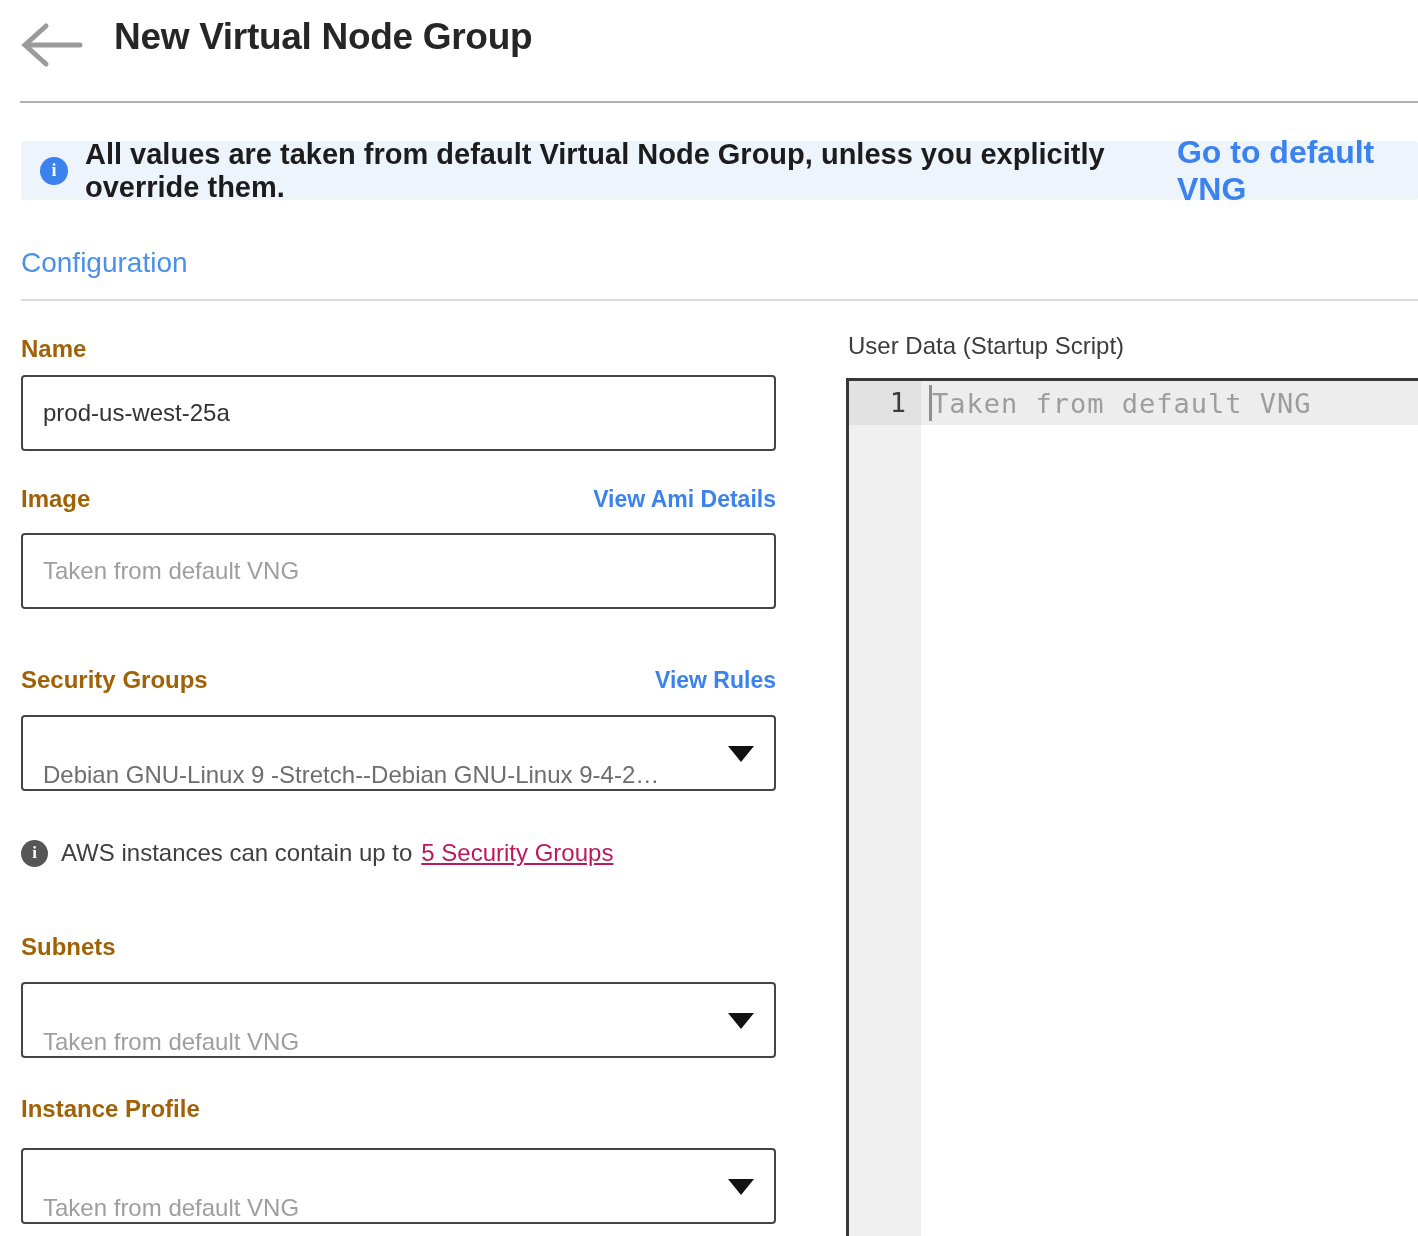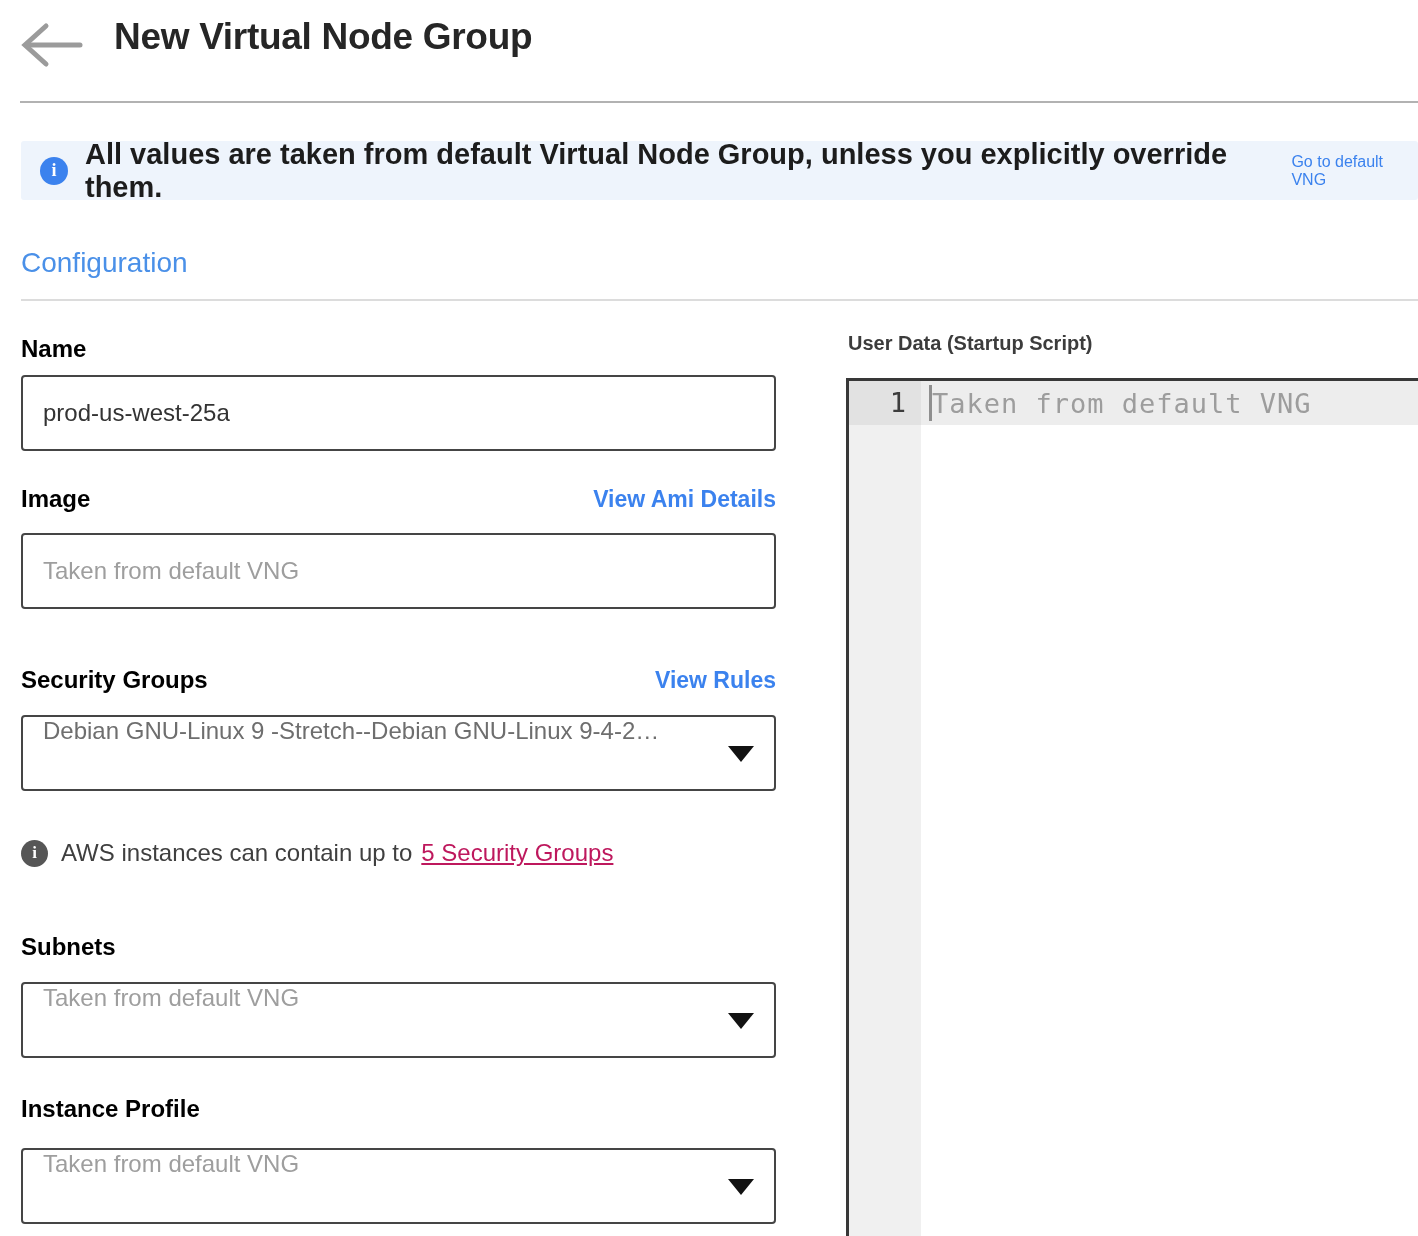--- a/index.html
+++ b/index.html
@@ -34,52 +34,52 @@
     display: flex; align-items: center; padding-left: 19px;
   }
   .info-badge {
     width: 28px; height: 28px; border-radius: 50%;
     background: #3b82ee; color: #ffffff;
     font-size: 18px; font-weight: 700; font-family: "Liberation Serif", serif;
     display: flex; align-items: center; justify-content: center;
     flex-shrink: 0;
   }
   .banner-text { margin-left: 17px; font-size: 29px; font-weight: 600; color: #1c1c1c; }
-  .banner-link { margin-left: 18px; font-size: 16px; font-weight: 400; color: #3b82ee; text-decoration: none; cursor: pointer; }
+  .banner-link { margin-left: 18px; font-size: 32px; font-weight: 700; color: #3b82ee; text-decoration: none; cursor: pointer; }
 
   
   .section-title {
     position: absolute; left: 21px; top: 247px;
     font-size: 28px; font-weight: 400; color: #4a90e8; cursor: pointer;
   }
   .divider-section {
     position: absolute; top: 299px; left: 21px; right: 0;
     height: 2px; background: #dcdcdc;
   }
 
   
   .label-row {
     position: absolute; left: 21px; width: 755px;
     display: flex; justify-content: space-between; align-items: baseline;
   }
-  .field-label { font-size: 24px; font-weight: 600; color: #000000; }
+  .field-label { font-size: 24px; font-weight: 600; color: #a16207; }
   .field-link { font-size: 23px; font-weight: 600; color: #3b82ee; text-decoration: none; cursor: pointer; }
 
   .text-input {
     position: absolute; left: 21px; width: 755px; height: 76px;
     border: 2px solid #454545; border-radius: 4px; background: #ffffff;
     font-family: "Liberation Sans", sans-serif;
     font-size: 24px; color: #333333; padding: 16px 20px; outline: none;
   }
   .text-input::placeholder { color: #9e9e9e; opacity: 1; }
 
   .select-box {
     position: absolute; left: 21px; width: 755px; height: 76px;
     border: 2px solid #454545; border-radius: 4px; background: #ffffff;
-    display: flex; align-items: flex-start; padding: 0 62px 0 20px;
+    display: flex; align-items: flex-end; padding: 0 62px 0 20px;
     cursor: pointer;
   }
   .select-value {
     font-size: 24px; white-space: nowrap; overflow: hidden; text-overflow: ellipsis;
   }
   .select-value.selected { color: #6e6e6e; }
   .select-value.placeholder { color: #9e9e9e; }
   .caret {
     position: absolute; right: 20px; top: 50%; transform: translateY(-44%);
     width: 0; height: 0;
@@ -96,21 +96,21 @@
     background: #565656; color: #ffffff;
     font-size: 17px; font-weight: 700; font-family: "Liberation Serif", serif;
     display: flex; align-items: center; justify-content: center; flex-shrink: 0;
   }
   .note-text { margin-left: 13px; font-size: 24px; color: #3f3f3f; }
   .note-link { margin-left: 9px; font-size: 24px; color: #be185d; text-decoration: underline; cursor: pointer; }
 
   
   .ud-label {
     position: absolute; left: 848px; top: 332px;
-    font-size: 20px; font-weight: 700; color: #3c3c3c;
+    font-size: 24px; font-weight: 400; color: #3c3c3c;
   }
   .editor {
     position: absolute; left: 846px; top: 378px; right: 0; bottom: 0;
     border-top: 3px solid #383838; border-left: 3px solid #383838;
     background: #ffffff; display: flex; cursor: text;
   }
   .gutter { width: 72px; background: #f0f0f0; flex-shrink: 0; }
   .gutter-cell {
     height: 44px; background: #e2e2e2;
     font-family: "DejaVu Sans Mono", monospace; font-size: 27px; color: #3d3d3d;

